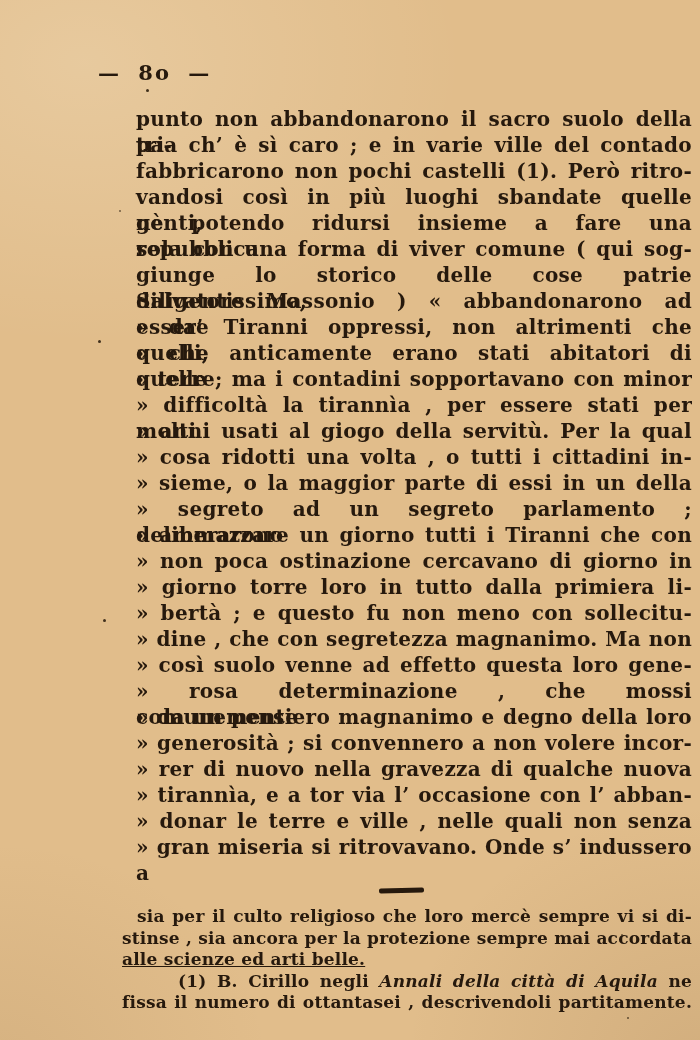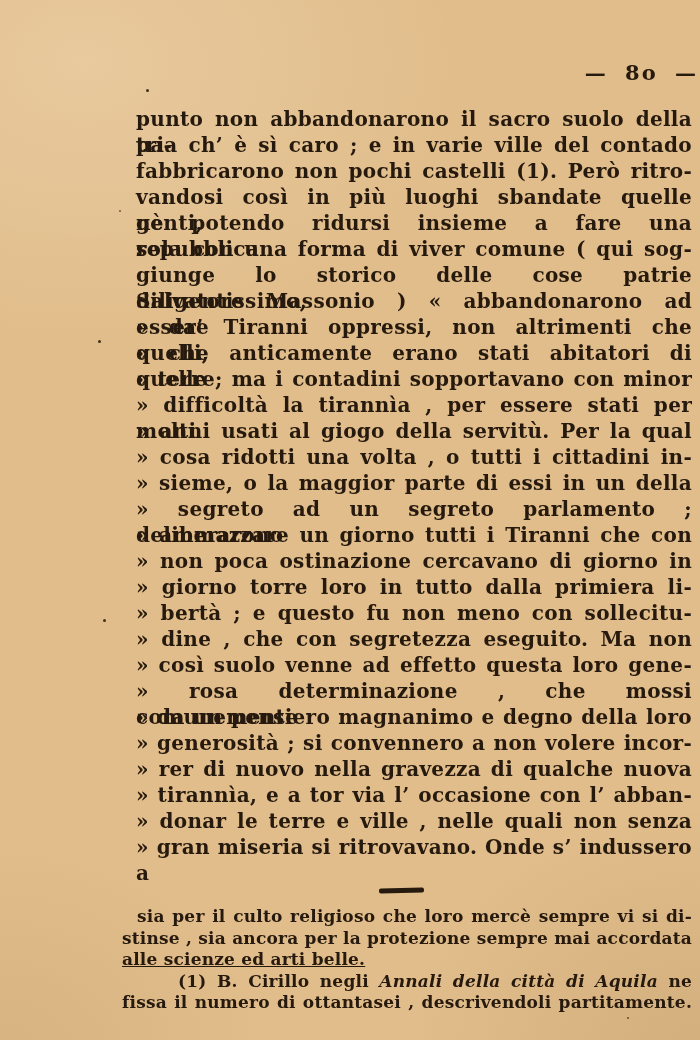--- a/index.html
+++ b/index.html
@@ -8,21 +8,21 @@
     background:
       radial-gradient(90% 45% at 12% 6%, rgba(255,246,225,0.22), transparent 60%),
       radial-gradient(60% 35% at 100% 102%, rgba(120,85,45,0.14), transparent 70%),
       radial-gradient(55% 30% at 0% 102%, rgba(120,85,45,0.10), transparent 70%),
       #e1bd8b;
     font-family:"DejaVu Serif","Liberation Serif",serif;
     color:#26190d;
   }
   .page-number{
     position:absolute;top:60px;left:98px;width:600px;
-    text-align:right;font-size:21px;font-weight:700;
+    text-align:left;font-size:21px;font-weight:700;
     letter-spacing:2px;word-spacing:8px;
   }
   .main-text{position:absolute;left:136px;top:106px;width:556px;}
   .mline{
     font-size:20px;line-height:26px;height:26px;font-weight:700;
     text-align:justify;text-align-last:justify;letter-spacing:0.3px;
     white-space:normal;
   }
   .footnote{position:absolute;left:122px;top:906px;width:570px;}
   .fline{
@@ -58,21 +58,21 @@
     <div class="mline">» terre; ma i contadini sopportavano con minor</div>
     <div class="mline">» difficoltà la tirannìa , per essere stati per molti</div>
     <div class="mline">» anni usati al giogo della servitù. Per la qual</div>
     <div class="mline">» cosa ridotti una volta , o tutti i cittadini in-</div>
     <div class="mline">» sieme, o la maggior parte di essi in un della</div>
     <div class="mline">» segreto ad un segreto parlamento ; deliberarono</div>
     <div class="mline">» ammazzare un giorno tutti i Tiranni che con</div>
     <div class="mline">» non poca ostinazione cercavano di giorno in</div>
     <div class="mline">» giorno torre loro in tutto dalla primiera li-</div>
     <div class="mline">» bertà ; e questo fu non meno con sollecitu-</div>
-    <div class="mline">» dine , che con segretezza eseguito. Ma non</div>
+    <div class="mline">» dine , che con segretezza magnanimo. Ma non</div>
     <div class="mline">» così suolo venne ad effetto questa loro gene-</div>
     <div class="mline">» rosa determinazione , che mossi comunemente</div>
     <div class="mline">» da un pensiero magnanimo e degno della loro</div>
     <div class="mline">» generosità ; si convennero a non volere incor-</div>
     <div class="mline">» rer di nuovo nella gravezza di qualche nuova</div>
     <div class="mline">» tirannìa, e a tor via l’ occasione con l’ abban-</div>
     <div class="mline">» donar le terre e ville , nelle quali non senza</div>
     <div class="mline">» gran miseria si ritrovavano. Onde s’ indussero a</div>
   </div>
 

